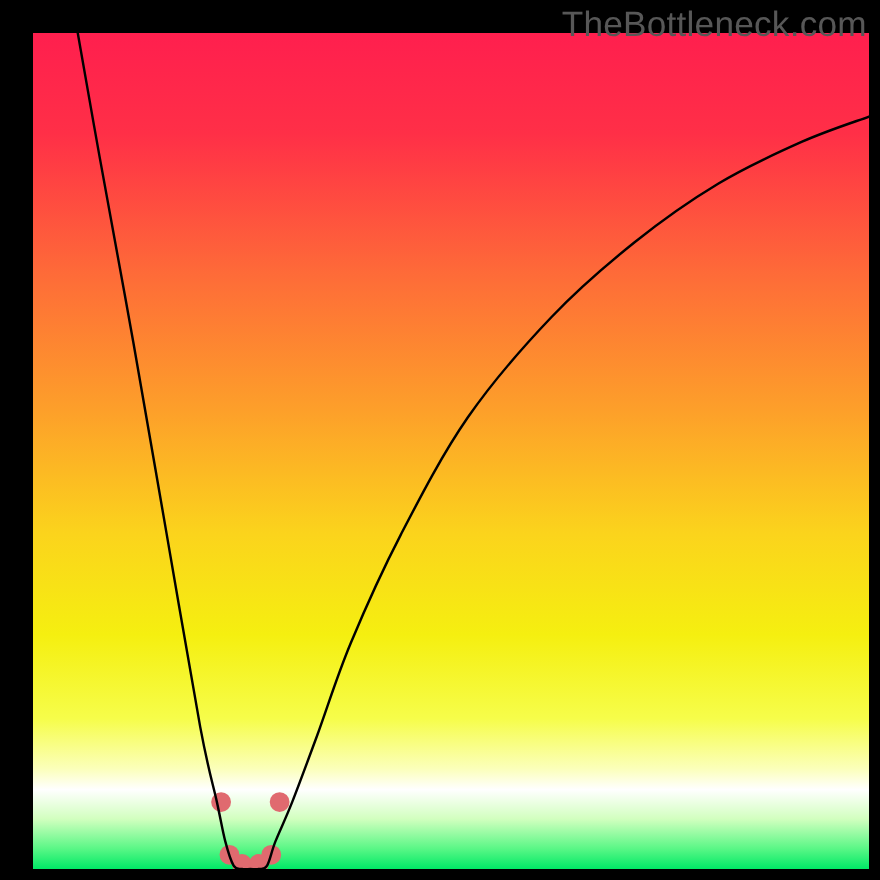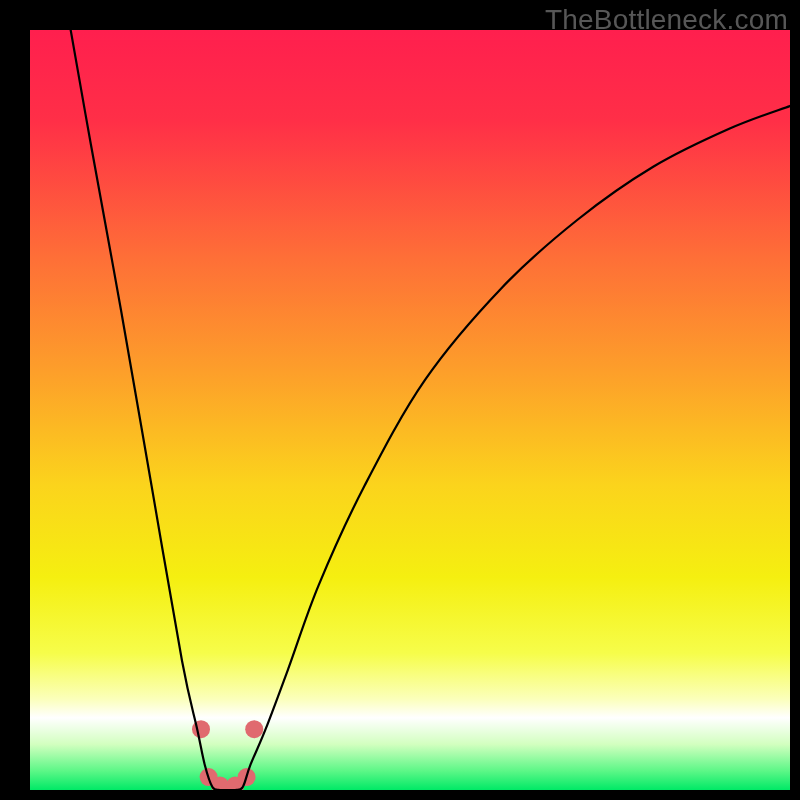--- a/index.html
+++ b/index.html
@@ -22,21 +22,21 @@
   }
   .gradient {
     position: absolute;
     inset: 0;
   }
   .watermark {
     position: absolute;
     top: 4px;
     right: 12px;
     color: #575757;
-    font-size: 28px;
+    font-size: 32px;
     letter-spacing: 0.2px;
     font-weight: 400;
   }
   svg.curve {
     position: absolute;
     inset: 0;
   }
 </style>
 </head>
 <body>

